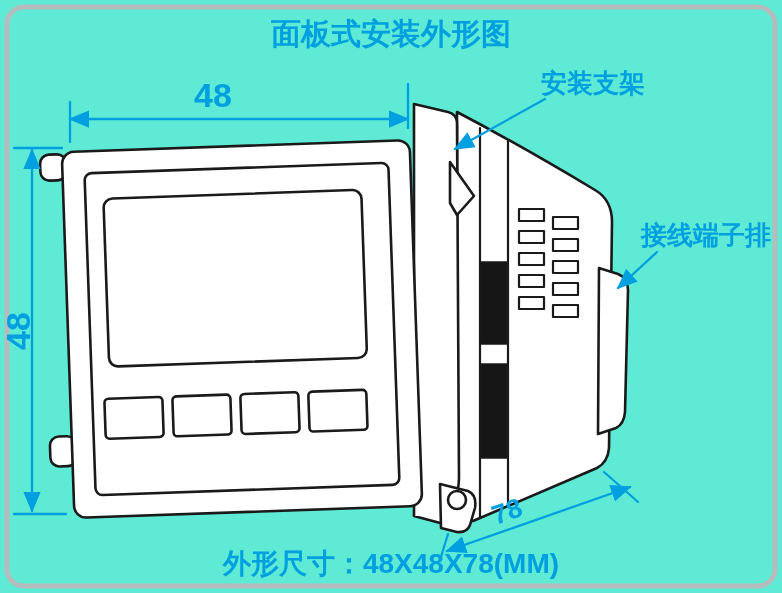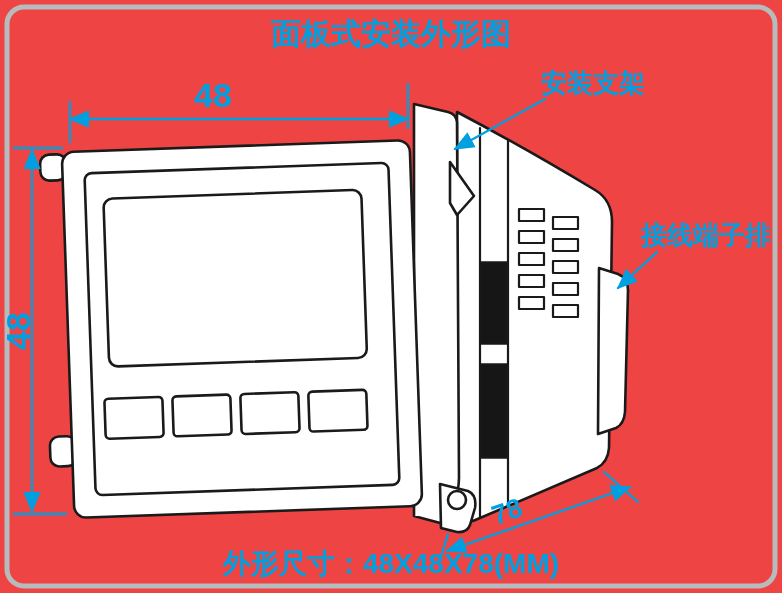--- a/index.html
+++ b/index.html
@@ -2,21 +2,21 @@
 <html style="--accent: #00a0e0; --line: #1a1a1a; --frame: #b6bcbe;"><head>
 <meta charset="utf-8">
 <style>
   :root{
     --accent:#00a0e0;
     --line:#1a1a1a;
     --frame:#b6bcbe;
   }
   html,body{margin:0;padding:0;background:#ffffff;}
   .stage{
-    position:relative;width:782px;height:593px;background:#ef4444;overflow:hidden;
+    position:relative;width:782px;height:593px;background:#5eead4;overflow:hidden;
     font-family:"Liberation Sans", sans-serif;
   }
   svg{display:block}
   svg text{font-family:"Liberation Sans","DejaVu Sans",sans-serif;font-weight:bold;}
   .accent-text{fill:var(--accent);}
   .accent-stroke{stroke:var(--accent);stroke-width:2.3;fill:none;stroke-linecap:round;}
   .accent-fill{fill:var(--accent);stroke:none;}
   .ink{stroke:var(--line);stroke-width:2.6;fill:#ffffff;stroke-linejoin:round;stroke-linecap:round;}
   .ink-thin{stroke:var(--line);stroke-width:2.2;fill:none;stroke-linejoin:round;stroke-linecap:round;}
   .dark-band{fill:#161616;stroke:var(--line);stroke-width:1.5;}

